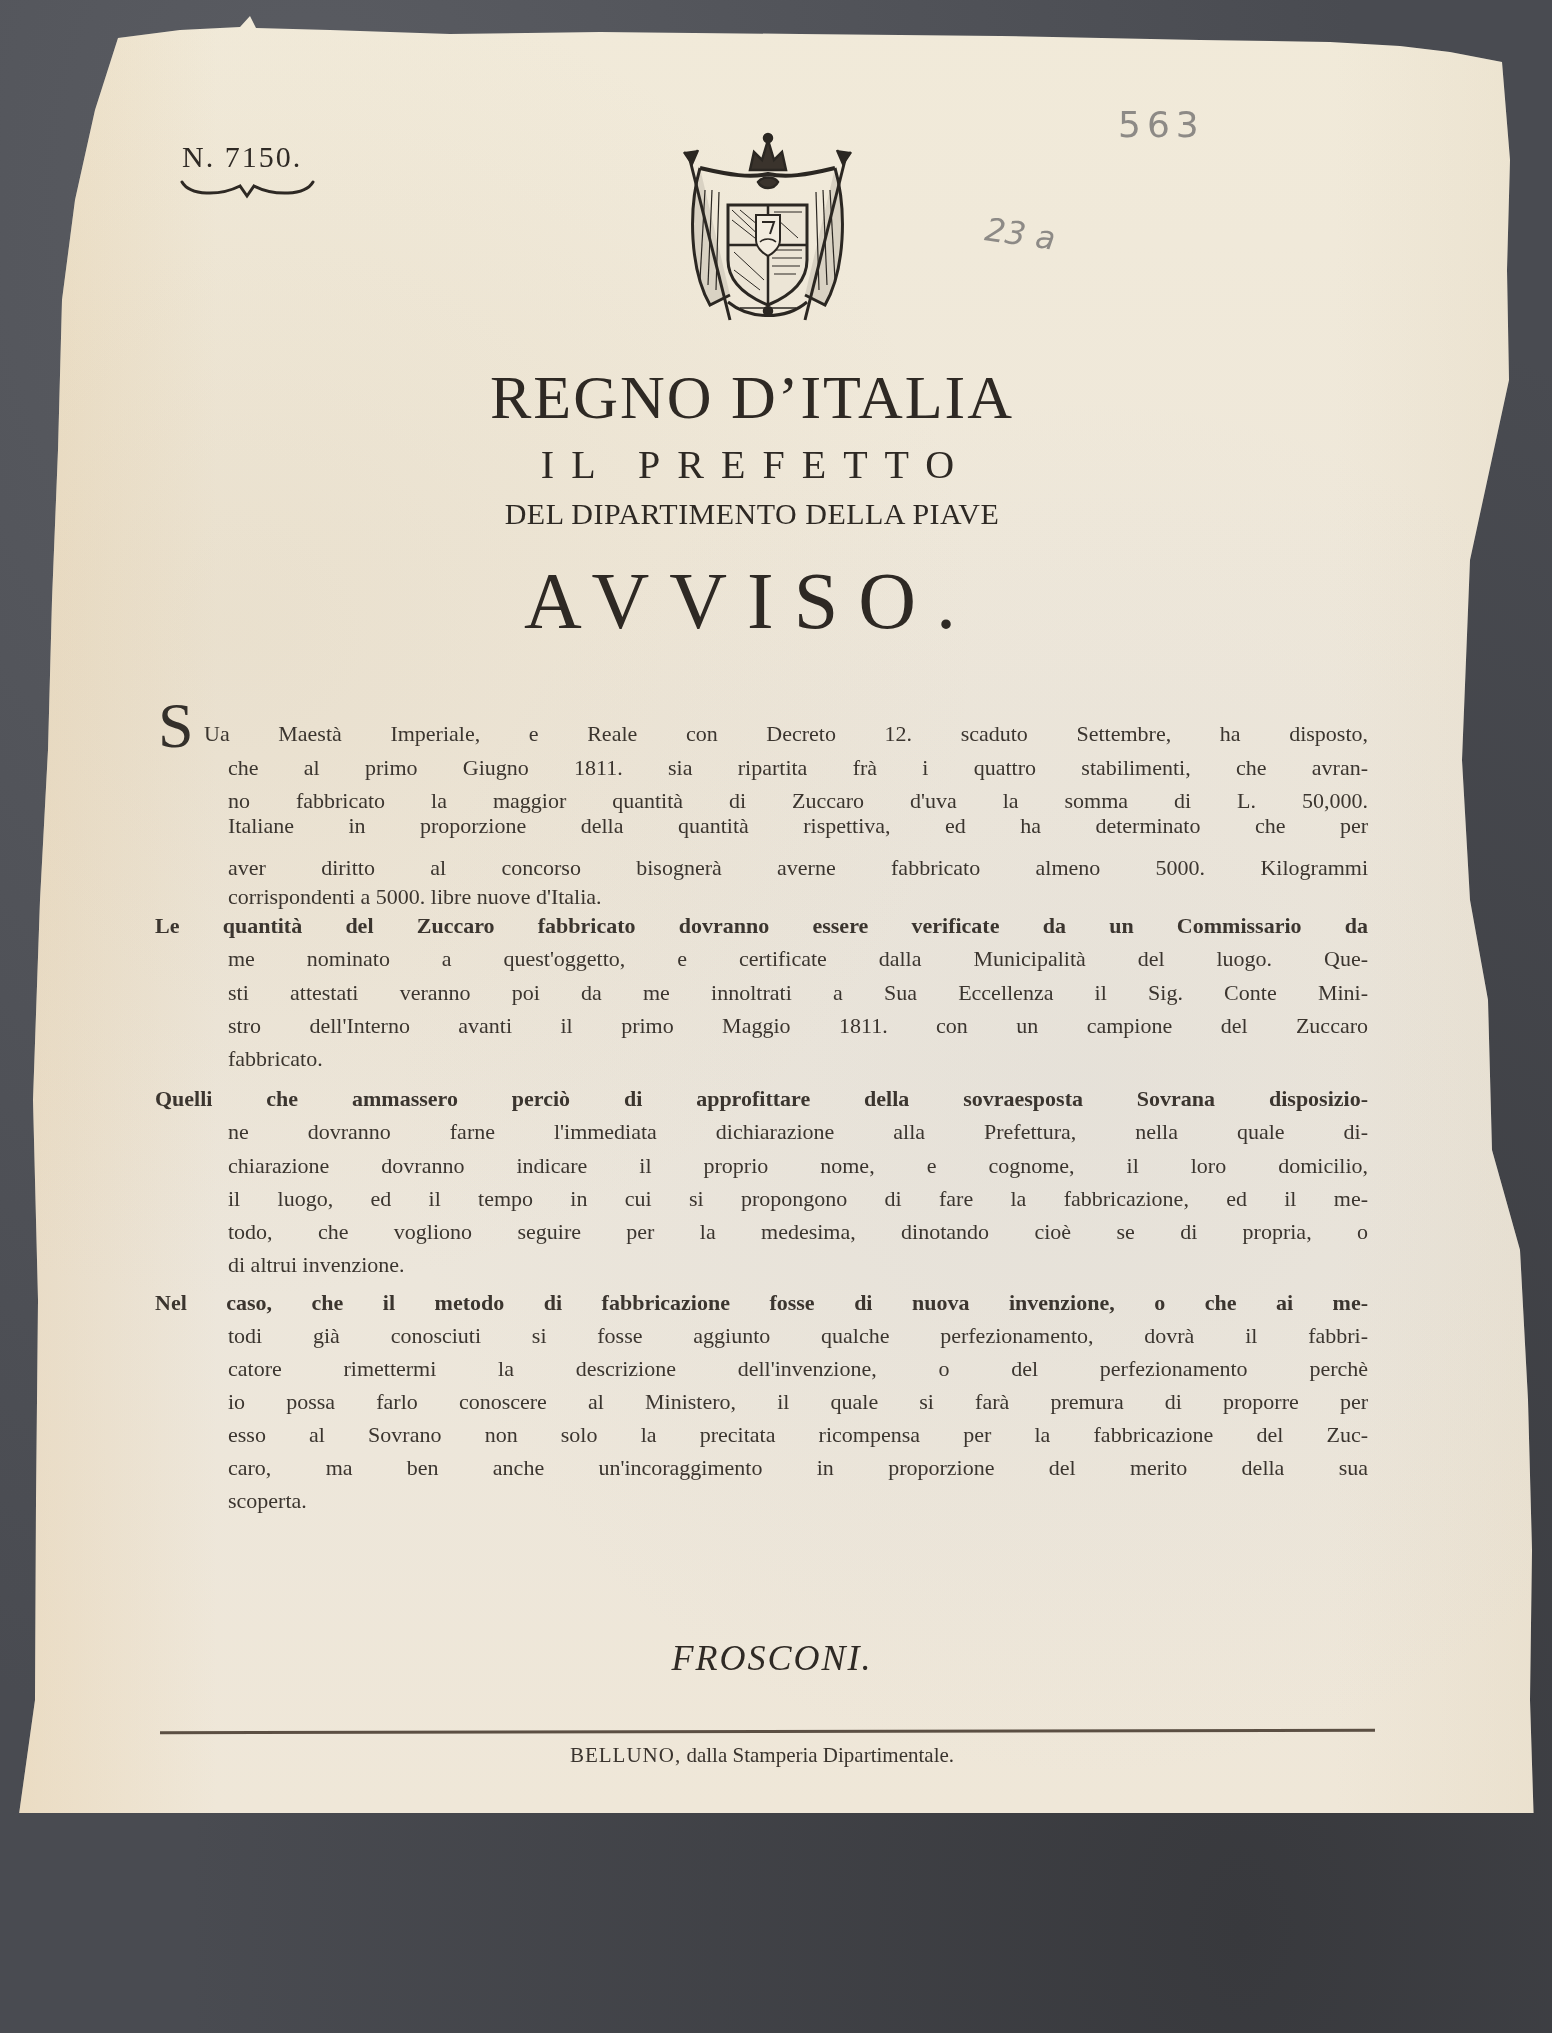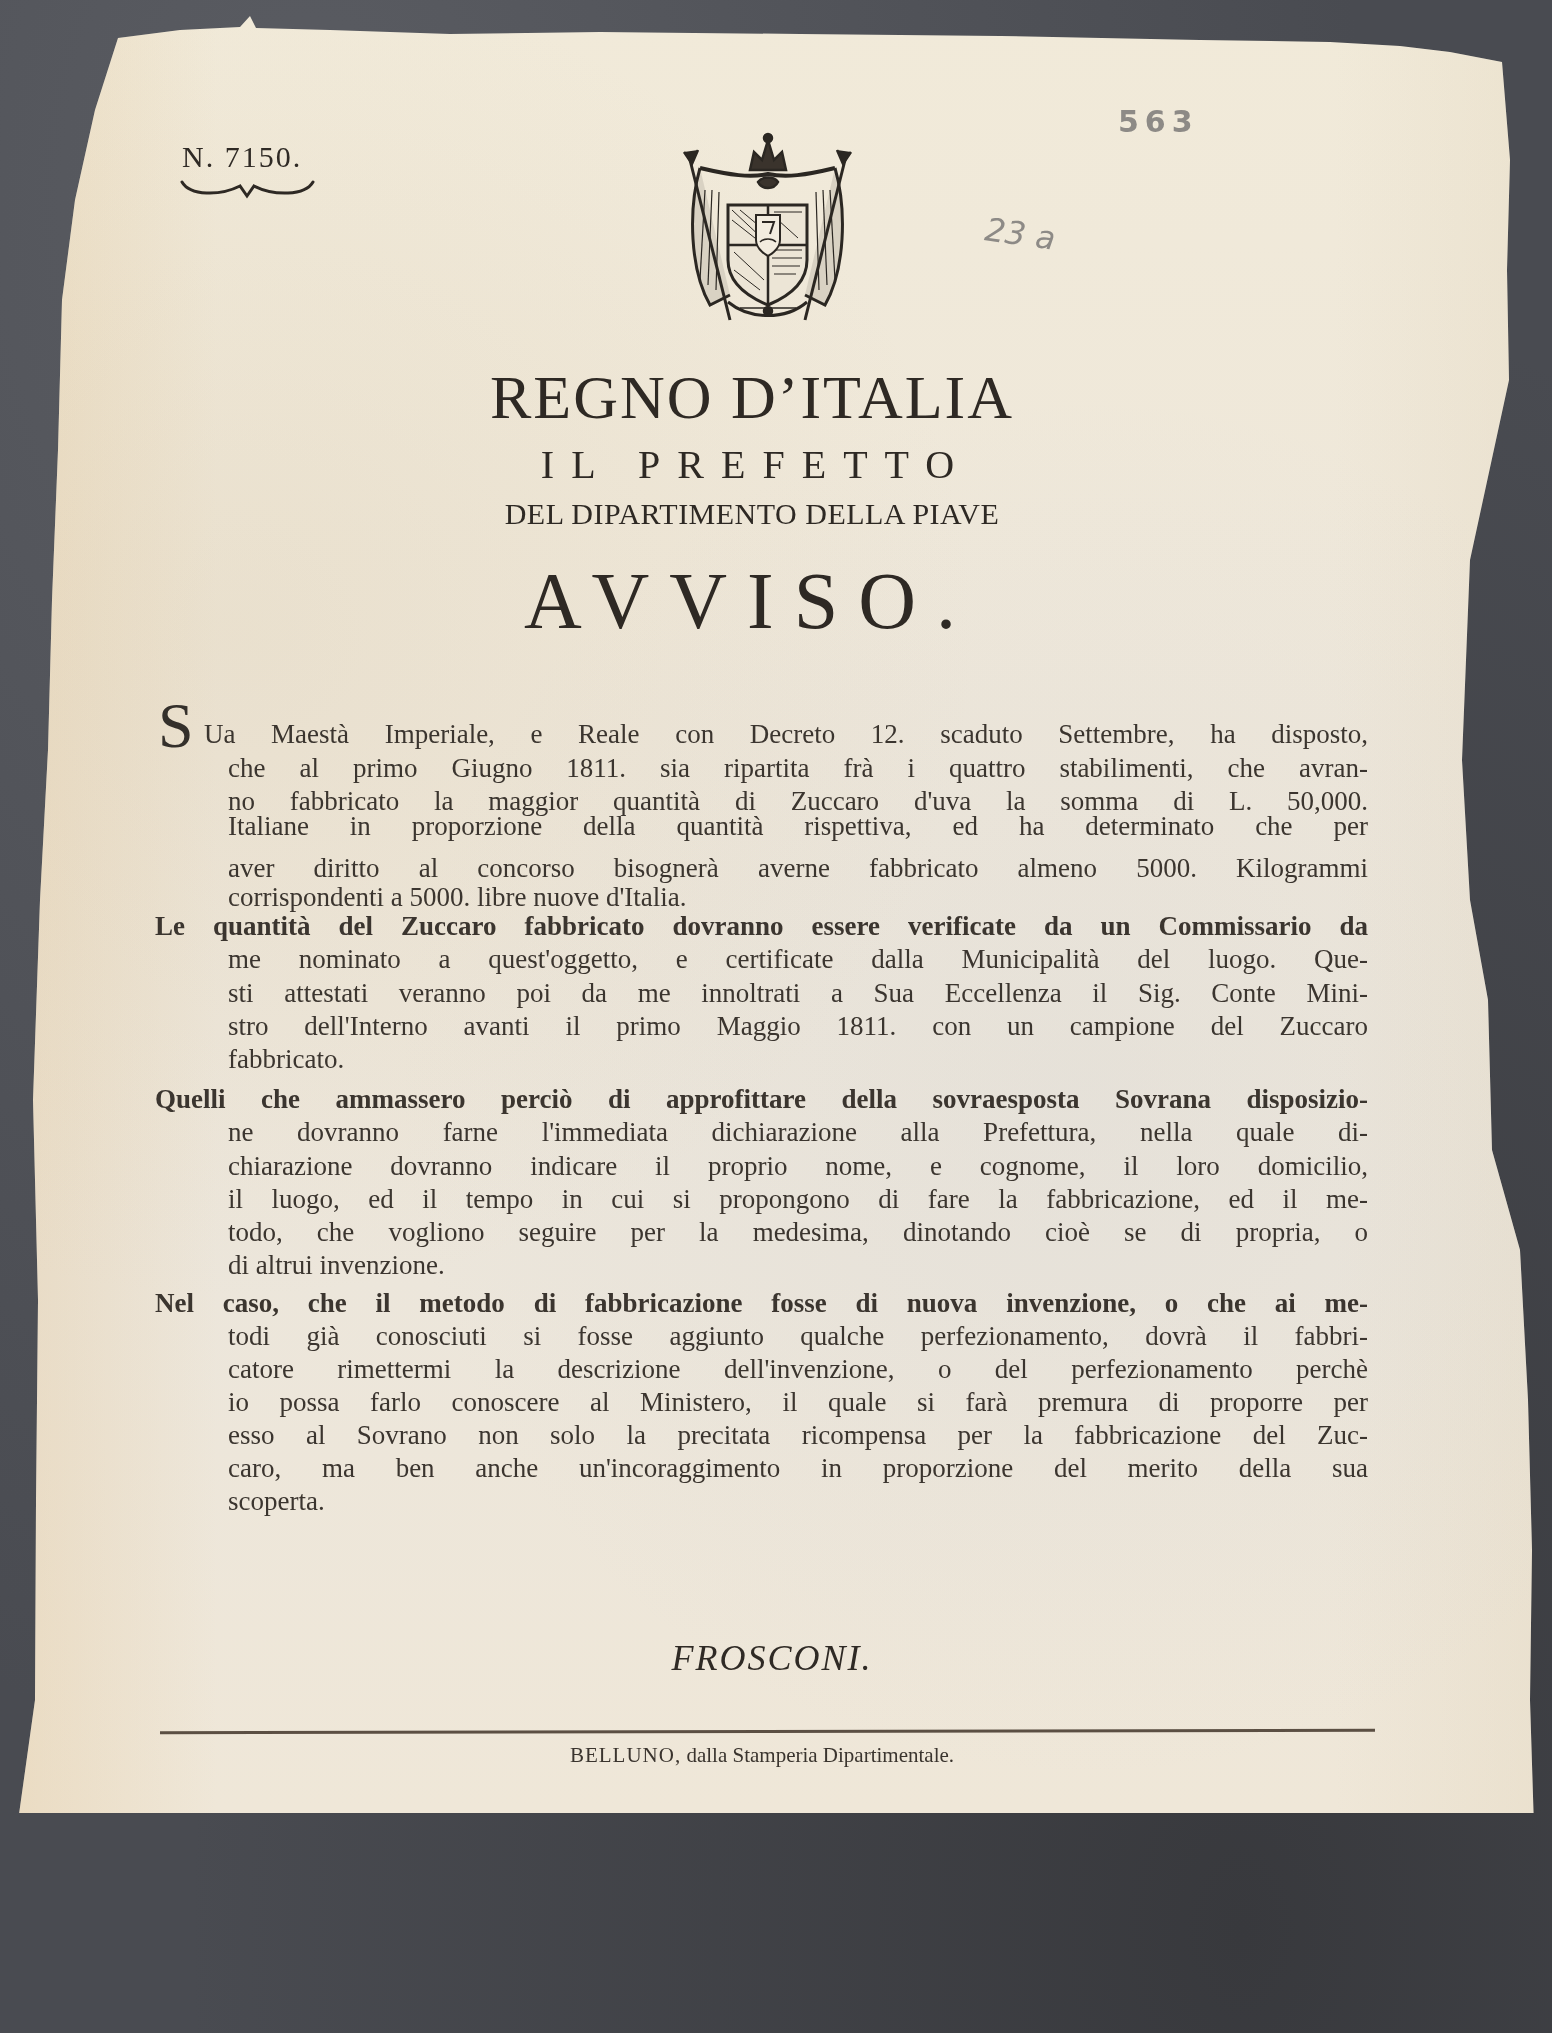--- a/index.html
+++ b/index.html
@@ -38,32 +38,32 @@
     background:
       radial-gradient(ellipse at 15% 35%, rgba(210,190,150,0.18), rgba(0,0,0,0) 40%),
       radial-gradient(ellipse at 70% 60%, rgba(190,195,205,0.15), rgba(0,0,0,0) 45%);
   }
   .abs { position:absolute; white-space:nowrap; }
 
   .docnum { left:182px; top:140px; font-size:30px; letter-spacing:2px; color:#2f2a25; }
   .docnum-flourish { position:absolute; left:180px; top:178px; width:135px; height:22px; }
 
   .pencil { color:#8d8a86; font-family:"DejaVu Sans", sans-serif; font-style:italic; }
-  .pencil-563 { left:1118px; top:104px; font-size:30px; letter-spacing:6px; font-style:normal;font-weight:bold; }
+  .pencil-563 { left:1118px; top:104px; font-size:36px; letter-spacing:6px; font-style:normal; }
   .pencil-note { left:985px; top:215px; font-size:32px; transform:rotate(8deg); }
 
   .arms { position:absolute; left:670px; top:130px; width:195px; height:200px; }
 
   .title { left:0; width:1552px; text-align:center; }
   .t-regno { top:362px; font-size:62px; letter-spacing:2px; transform:translateX(-24px); }
   .t-prefetto { top:441px; font-size:40px; letter-spacing:17px; transform:translateX(-20px); }
   .t-dip { top:497px; font-size:30px; letter-spacing:0.5px; transform:translateX(-24px); }
   .t-avviso { top:556px; font-size:80px; letter-spacing:20px; transform:translateX(-26px); }
 
-  .line { font-size:27px; line-height:34px; left:228px; width:1140px; text-align:justify; text-align-last:justify; color:#3b352f; }
+  .line { font-size:22px; line-height:34px; left:228px; width:1140px; text-align:justify; text-align-last:justify; color:#3b352f; }
   .line.last { text-align-last:left; }
   .line.first { left:155px; width:1213px;font-weight:bold; }
   .dropcap { position:absolute; left:158px; top:694px; font-size:64px; line-height:64px; color:#34302b; }
   .line.s1 { left:204px; width:1164px; }
 
   .closing { font-size:29px; left:155px; color:#3b352f; }
   .signature { left:0; width:1552px; text-align:center; top:1637px; font-size:36px; font-style:italic; letter-spacing:2px; transform:translateX(-4px); color:#2f2a25; }
   .rule { position:absolute; left:160px; top:1730px; width:1215px; height:3px; background:#5b4f43; transform:rotate(-0.12deg); }
   .footer { left:0; width:1552px; text-align:center; top:1743px; font-size:21px; color:#3a342e; transform:translateX(-14px); }
   .footer .bold { letter-spacing:1px; }

